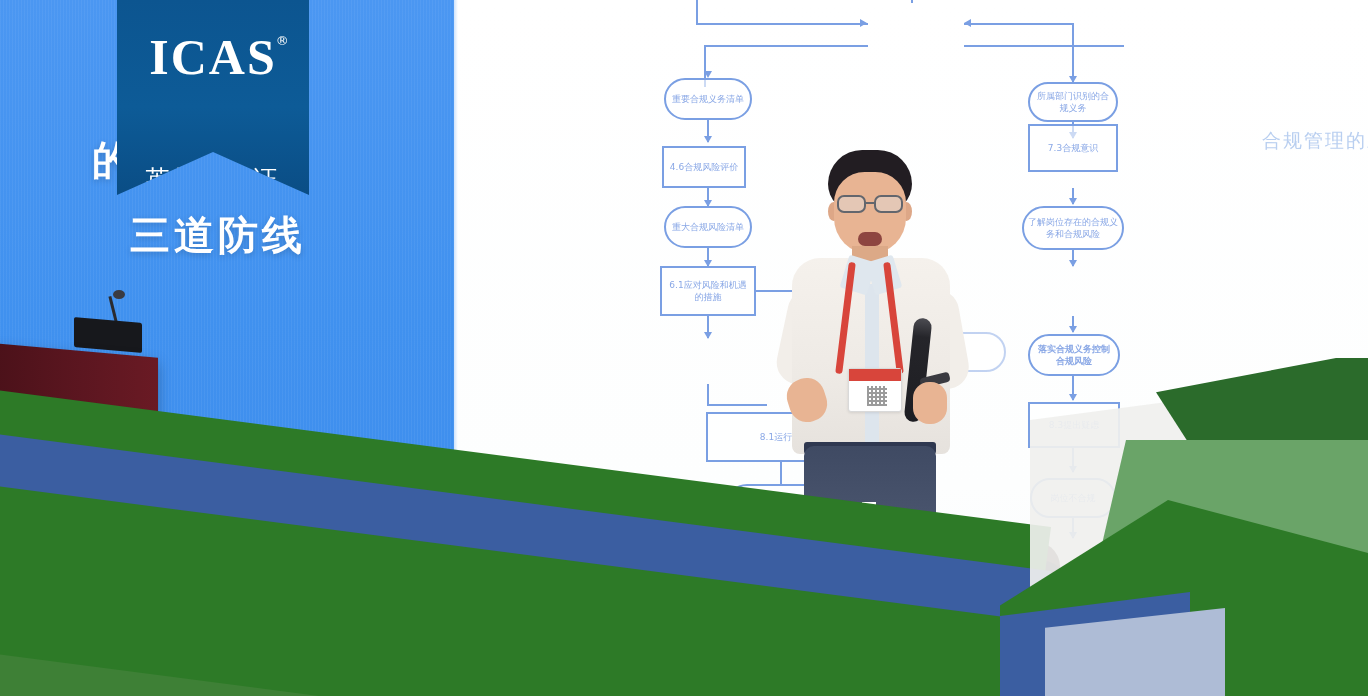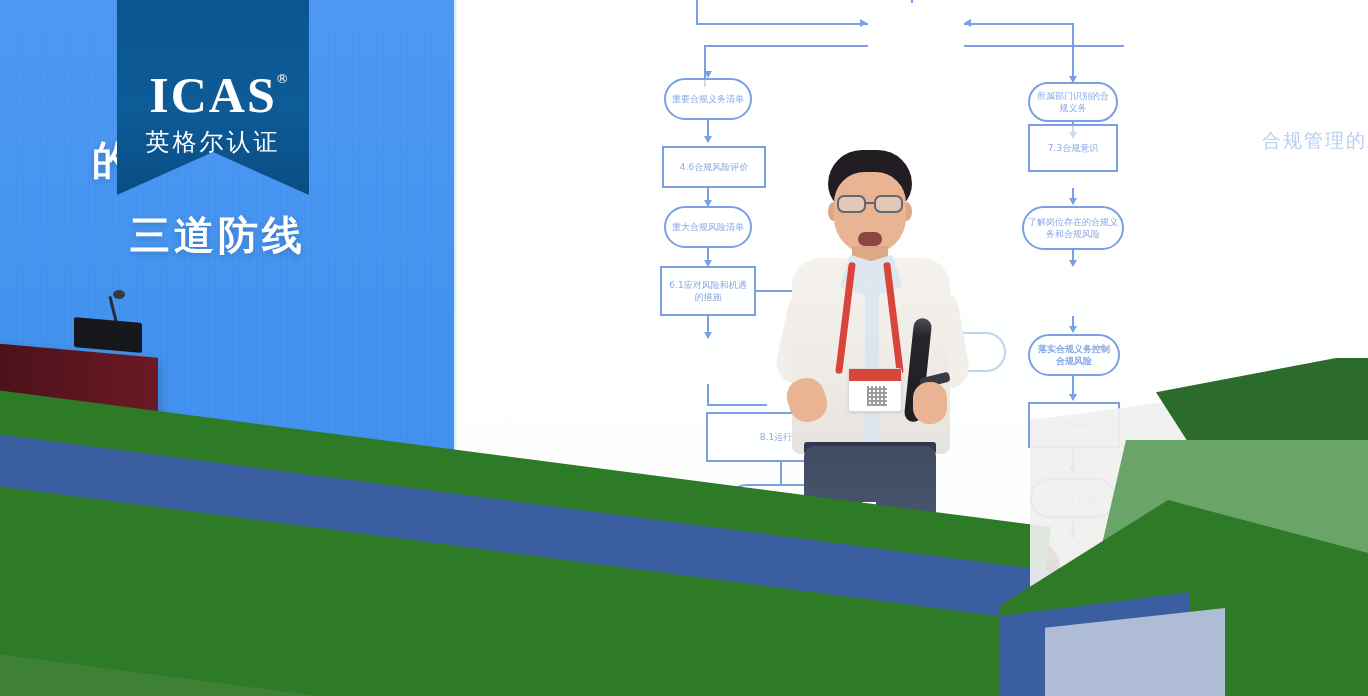--- a/index.html
+++ b/index.html
@@ -57,21 +57,21 @@
   .arrow.left{
     border-top:4px solid transparent; border-bottom:4px solid transparent;
     border-right:7px solid #7a9fe3; border-left:0;
   }
 
   
   .logo-banner{
     position:absolute; left:117px; top:0; width:192px; height:195px;
     background:linear-gradient(180deg,#0c5590 0%,#0d5b97 55%,#0a4d85 100%);
     clip-path:polygon(0 0,100% 0,100% 100%,50% 78%,0 100%);
-    display:flex; flex-direction:column; align-items:center; justify-content:center;
+    display:flex; flex-direction:column; align-items:center; justify-content:space-between;
     padding-top:32px; box-shadow:0 4px 18px rgba(0,0,0,.22);
   }
   .logo-icas{
     color:#ffffff; font-family:"Liberation Serif", serif; font-weight:700;
     font-size:50px; letter-spacing:2px; line-height:1; position:relative;
   }
   .logo-reg{
     position:absolute; right:-14px; top:2px; font-size:13px; font-weight:400;
     font-family:"DejaVu Sans", sans-serif;
   }
@@ -300,21 +300,21 @@
     <div class="edge v" style="left:616px;top:23px;height:60px;"></div>
     <div class="arrow left" style="left:508px;top:19px;"></div>
     <div class="edge h" style="left:508px;top:45px;width:160px;"></div>
     <div class="edge v" style="left:455px;top:-14px;height:17px;"></div>
 
     <div class="node round" style="left:208px;top:78px;width:88px;height:42px;">重要合规义务清单</div>
     <div class="arrow" style="left:248px;top:71px;"></div>
 
     <div class="edge v" style="left:251px;top:120px;height:22px;"></div>
     <div class="arrow" style="left:248px;top:136px;"></div>
-    <div class="node" style="left:206px;top:146px;width:104px;height:42px;">4.6合规风险评价</div>
+    <div class="node" style="left:206px;top:146px;width:84px;height:42px;">4.6合规风险评价</div>
 
     <div class="edge v" style="left:251px;top:188px;height:18px;"></div>
     <div class="arrow" style="left:248px;top:200px;"></div>
     <div class="node round" style="left:208px;top:206px;width:88px;height:42px;text-align:center;">重大合规风险清单</div>
 
     <div class="edge v" style="left:251px;top:248px;height:18px;"></div>
     <div class="arrow" style="left:248px;top:260px;"></div>
     <div class="node" style="left:204px;top:266px;width:96px;height:50px;">6.1应对风险和机遇的措施</div>
     <div class="edge h" style="left:300px;top:290px;width:38px;"></div>
 

